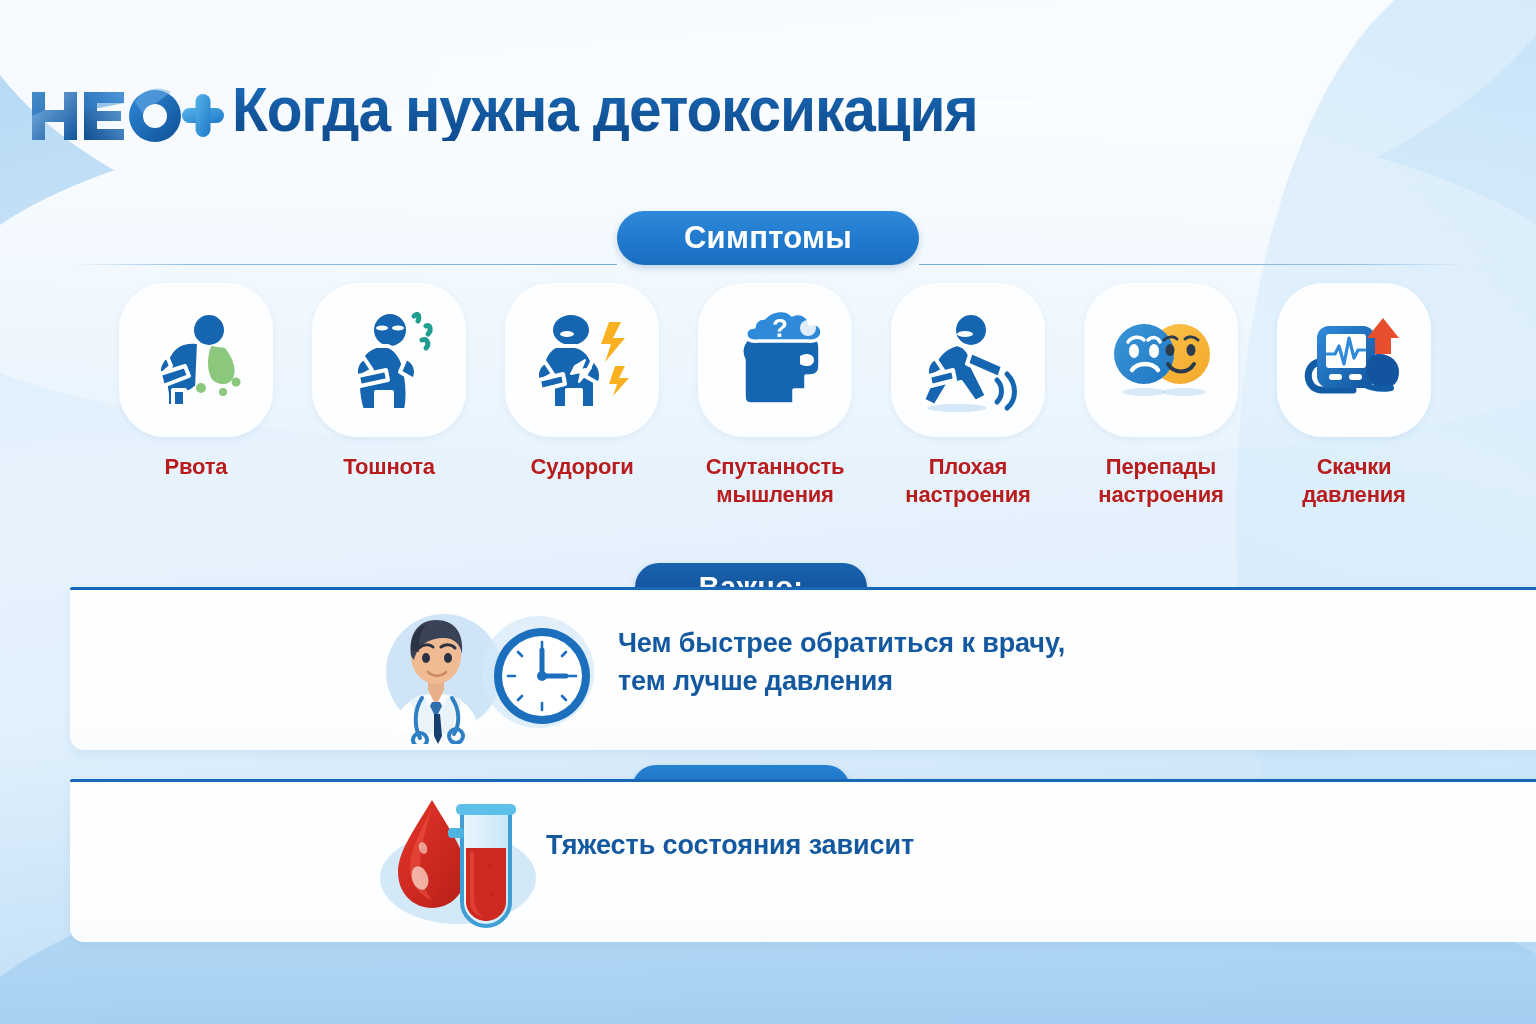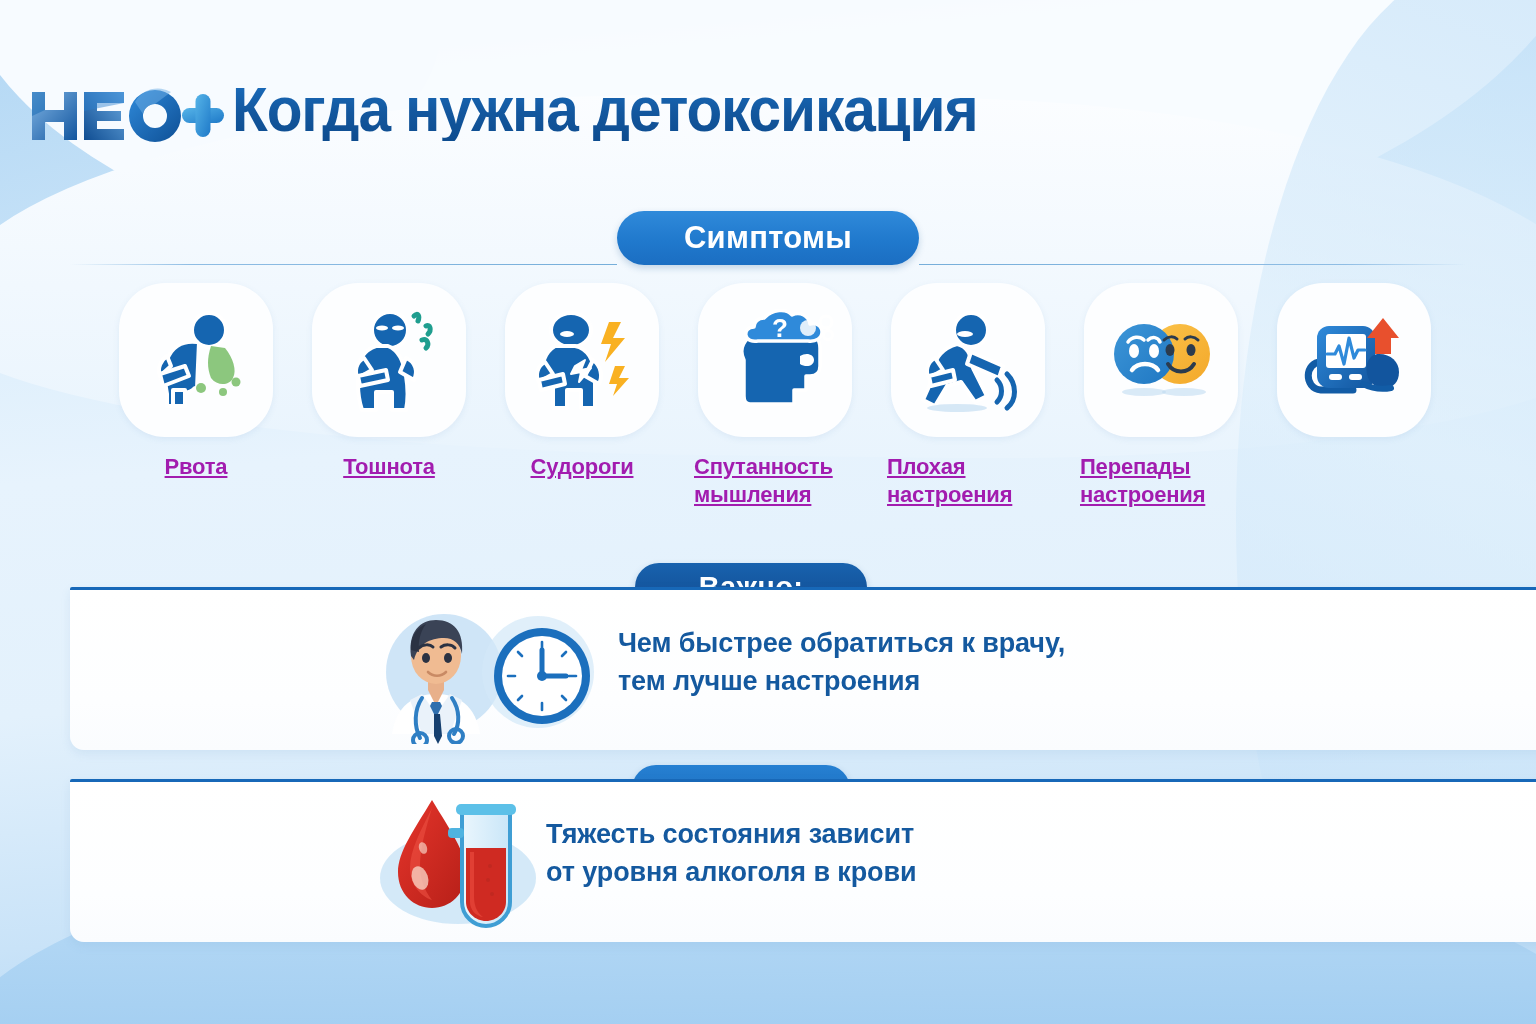--- a/index.html
+++ b/index.html
@@ -112,27 +112,26 @@
   .sym-card{
     width:154px;height:154px;
     background:#fdfeff;
     border-radius:46px;
     display:flex;align-items:center;justify-content:center;
     box-shadow:0 2px 6px rgba(90,140,190,.10);
   }
   .sym-card svg{display:block;}
   .sym-label{
     margin-top:16px;
-    text-align:left;
+    text-align:center;
     font-size:22px;line-height:1.28;
     font-weight:700;
-    color:#a21caf;
+    color:#b91c1c;
     font-family:"Liberation Sans Narrow","Liberation Sans",sans-serif;
     letter-spacing:-.2px;
-    text-decoration:underline;
   }
 
   
   .panel{
     position:absolute;left:70px;width:1528px;
     background:linear-gradient(180deg,#ffffff 0%,#fdfeff 70%,#fafcfe 100%);
     border-top:3px solid #1768b8;
     border-radius:2px 2px 14px 14px;
     box-shadow:0 4px 10px rgba(110,160,205,.14);
   }
@@ -142,21 +141,21 @@
     font-size:27px;line-height:1.42;font-weight:700;color:#14599f;
     font-family:"Liberation Sans Narrow","Liberation Sans",sans-serif;
     letter-spacing:-.1px;
   }
   .panel-text span{display:block;}
   #panel-important{top:587px;height:160px;}
   #panel-important .panel-illo{left:300px;top:4px;width:260px;height:150px;}
   #panel-important .panel-text{position:absolute;left:548px;top:34px;}
   #panel-fact{top:779px;height:160px;}
   #panel-fact .panel-illo{left:300px;top:8px;width:210px;height:146px;}
-  #panel-fact .panel-text{position:absolute;left:476px;top:33px;}
+  #panel-fact .panel-text{position:absolute;left:476px;top:44px;}
 </style>
 </head>
 <body>
 
 <div class="stage">
 
   <div class="bg-base"></div>
   <div class="bg-blob-left"></div>
   <div class="bg-wave-top"></div>
   <div class="bg-wave-top2"></div>
@@ -361,20 +360,24 @@
           <rect x="22" y="22" width="58" height="62" rx="12" fill="url(#bpG)"></rect>
           <rect x="31" y="30" width="40" height="34" rx="3" fill="#ffffff"></rect>
           <path d="M32 50 L40 50 L44 42 L49 60 L54 34 L59 54 L63 46 L70 46" stroke="#2f8ada" stroke-width="3.2" fill="none" stroke-linejoin="round" stroke-linecap="round"></path>
           <rect x="34" y="70" width="13" height="6" rx="3" fill="#ffffff"></rect>
           <rect x="54" y="70" width="13" height="6" rx="3" fill="#ffffff"></rect>
           <path d="M84 50 C74 50 70 60 72 70 C74 80 82 84 90 84 C98 84 104 78 104 68 C104 58 96 50 84 50 Z" fill="#12559e"></path>
           <path d="M96 84 C86 86 76 84 68 80" stroke="#125ca6" stroke-width="6" fill="none" stroke-linecap="round"></path>
           <path d="M88 14 L104 34 L96 34 L96 50 L80 50 L80 34 L72 34 Z" fill="#e8502d"></path>
         </svg>
       </div>
+      <div class="sym-label">
+        <span>Скачки</span>
+        <span>давления</span>
+      </div>
     </div>
 
   </div>
 
   <div class="badge-row" style="top:563px;height:48px;">
     <div style="width:70px;flex:0 0 70px;"></div>
     <div class="rule left"></div>
     <div class="badge imp">Важно:</div>
     <div class="rule right"></div>
     <div style="width:104px;flex:0 0 104px;"></div>
@@ -417,21 +420,21 @@
             <line x1="196" y1="58" x2="192" y2="62"></line>
             <line x1="152" y1="102" x2="148" y2="106"></line>
           </g>
           <line x1="172" y1="82" x2="172" y2="56" stroke="#1b6fbd" stroke-width="5" stroke-linecap="round"></line>
           <line x1="172" y1="82" x2="196" y2="82" stroke="#1b6fbd" stroke-width="5" stroke-linecap="round"></line>
           <circle cx="172" cy="82" r="5" fill="#1b6fbd"></circle>
         </svg>
       </div>
       <div class="panel-text">
         <span>Чем быстрее обратиться к врачу,</span>
-        <span>тем лучше настроения</span>
+        <span>тем лучше давления</span>
       </div>
     </div>
   </div>
 
   <div class="badge-row" style="top:765px;height:48px;">
     <div style="width:70px;flex:0 0 70px;"></div>
     <div class="rule left"></div>
     <div class="badge fact">Факт:</div>
     <div class="rule right"></div>
     <div style="width:124px;flex:0 0 124px;"></div>
@@ -465,18 +468,17 @@
           <rect x="78" y="38" width="16" height="10" rx="4" fill="#4fb3e0"></rect>
           <g fill="#b4271f" opacity=".5">
             <circle cx="120" cy="76" r="2"></circle>
               <circle cx="118" cy="90" r="2"></circle>
               <circle cx="122" cy="104" r="2"></circle>
           </g>
         </svg>
       </div>
       <div class="panel-text">
         <span>Тяжесть состояния зависит</span>
-        <span>от уровня алкоголя в крови</span>
       </div>
     </div>
   </div>
 
 </div>
 
 </body></html>

